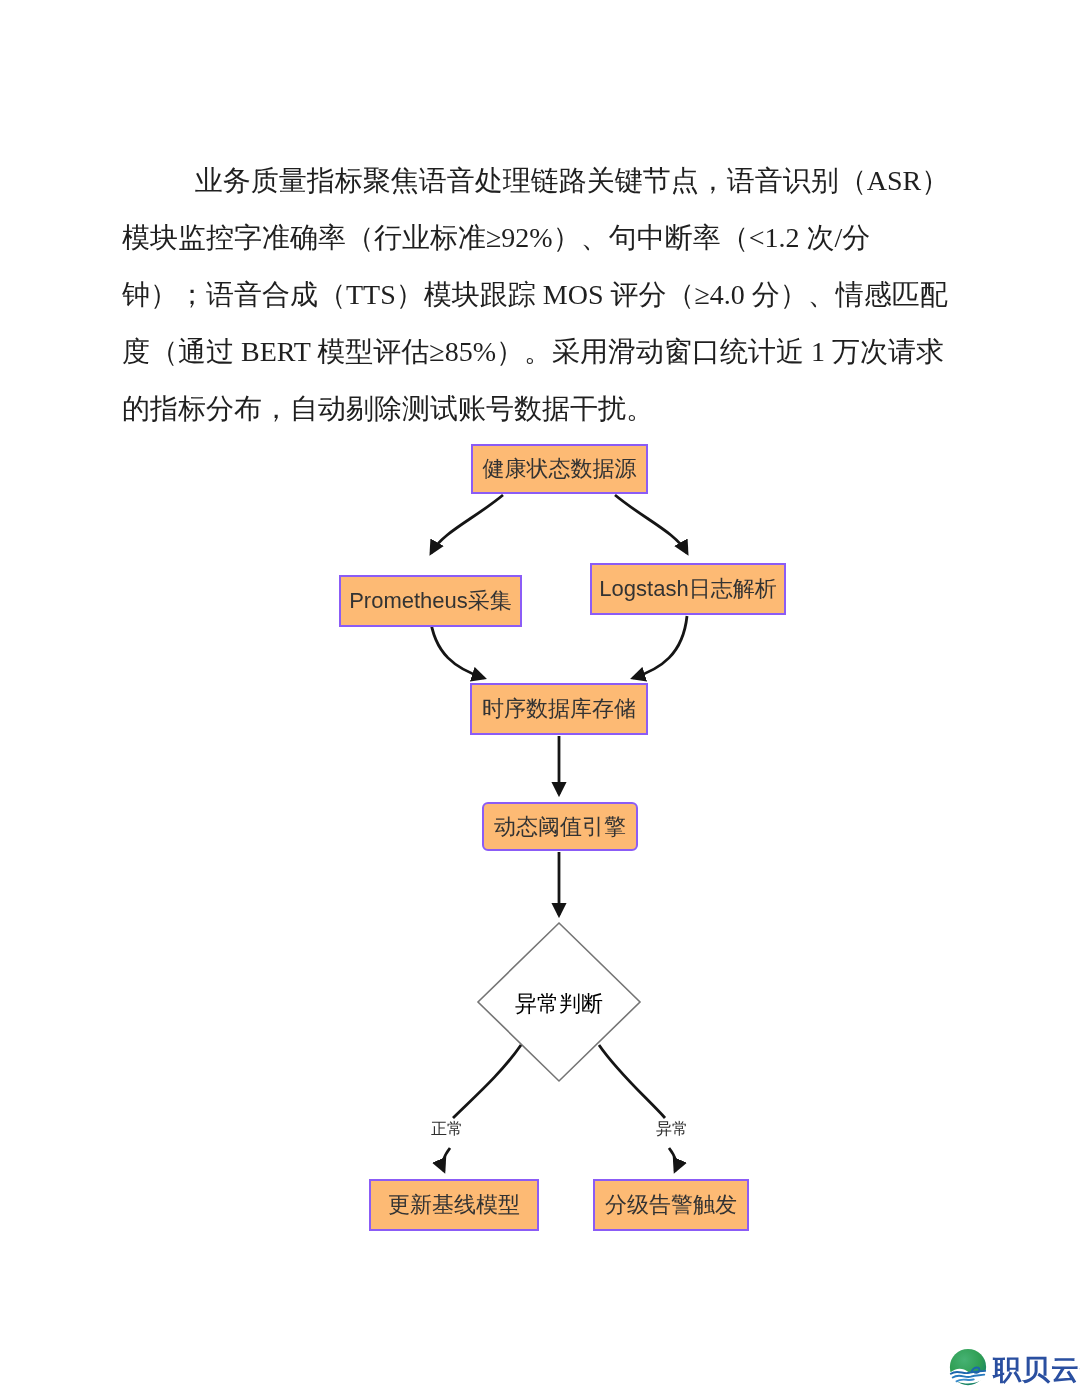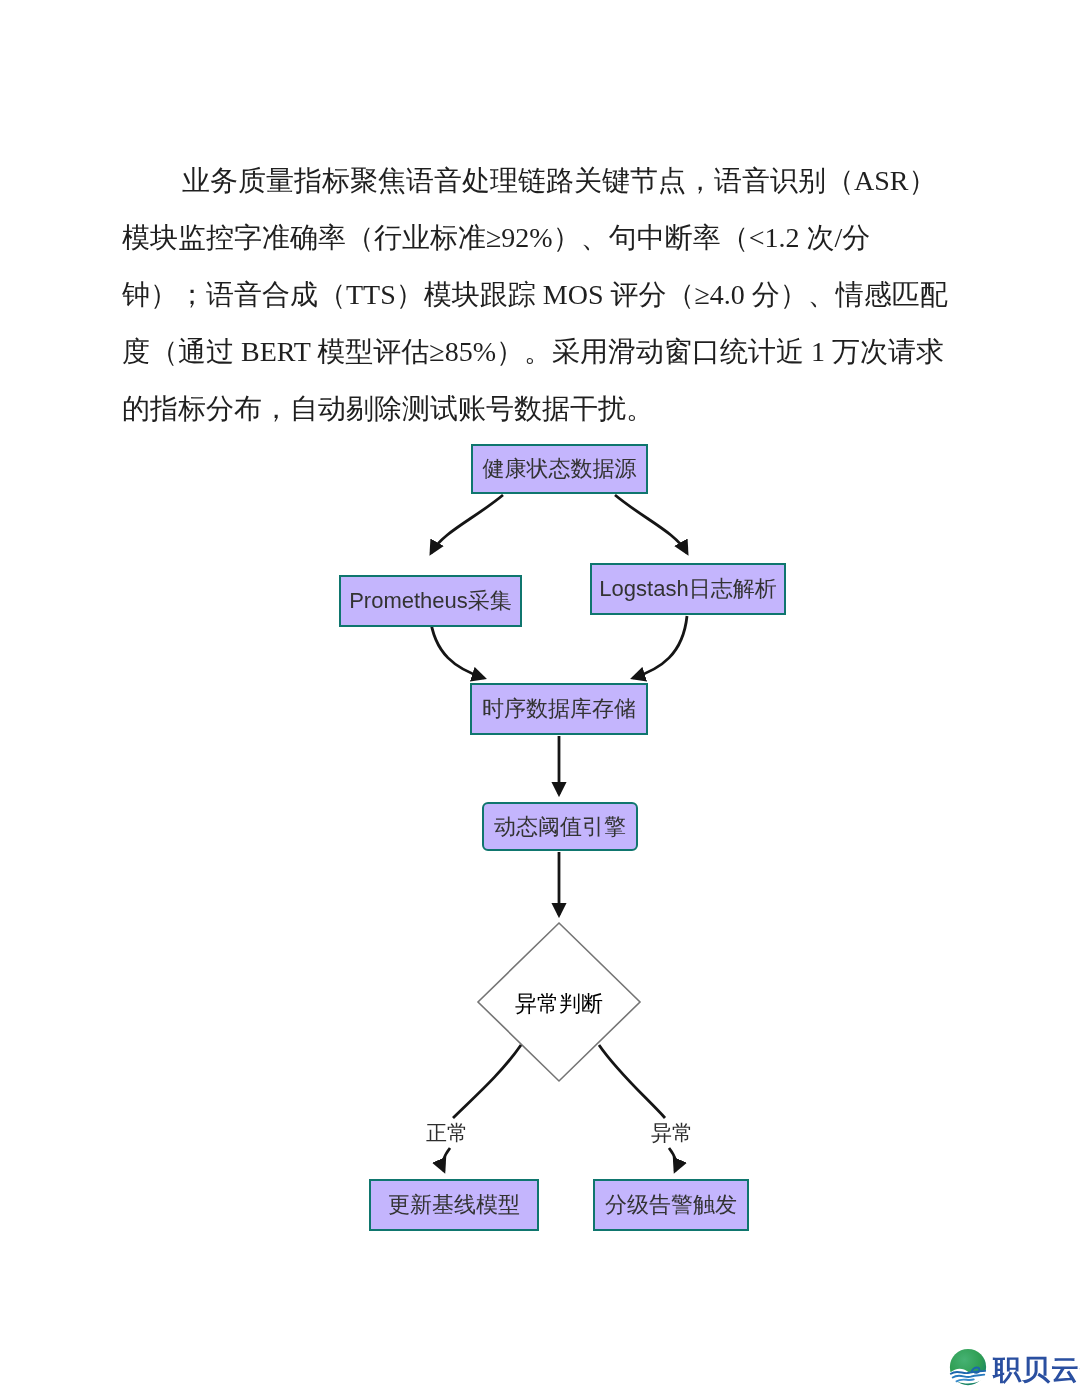--- a/index.html
+++ b/index.html
@@ -8,44 +8,44 @@
     margin:0 auto;overflow:hidden;
     font-family:"Liberation Sans",sans-serif;
   }
   
   .paragraph{
     position:absolute;left:122px;top:152px;width:840px;
     font-family:"Liberation Serif",serif;
     font-size:28px;line-height:57px;color:#1f1f1f;
   }
   .pline{white-space:nowrap;}
-  .pline.indent{padding-left:60px;}
+  .pline.indent{padding-left:60px;text-align:center;}
   
   .edges{position:absolute;left:0;top:0;width:1080px;height:1397px;pointer-events:none;}
   
   .node{
     position:absolute;box-sizing:border-box;
-    border:2px solid #0f766e;background:#c4b5fd;
+    border:2px solid #8b5cf6;background:#fdba74;
     display:flex;align-items:center;justify-content:center;
     font-size:22px;color:#333333;white-space:nowrap;
   }
   .n-source    {left:471px;top:444px;width:177px;height:50px;}
   .n-prometheus{left:339px;top:563px;width:183px;height:52px;margin-top:12px;}
   .n-logstash  {left:590px;top:563px;width:196px;height:52px;}
   .n-tsdb      {left:470px;top:683px;width:178px;height:52px;}
   .n-threshold {left:482px;top:802px;width:156px;height:49px;border-radius:6px;}
   .n-update    {left:369px;top:1179px;width:170px;height:52px;}
   .n-alert     {left:593px;top:1179px;width:156px;height:52px;text-align:right;}
   .decision-label{
     position:absolute;left:479px;top:989px;width:160px;text-align:center;
     font-size:22px;color:#000000;
   }
   .edge-label{
     position:absolute;width:60px;text-align:center;
-    font-size:21px;color:#2e2e2e;
+    font-size:16px;color:#2e2e2e;
   }
   .el-normal{left:417px;top:1119px;}
   .el-abnormal{left:642px;top:1119px;}
   
   .logo{
     position:absolute;left:947px;top:1348px;height:44px;
     display:flex;align-items:center;gap:4px;
   }
   .logo-text{
     font-size:28px;font-weight:bold;color:#2a4fa0;

